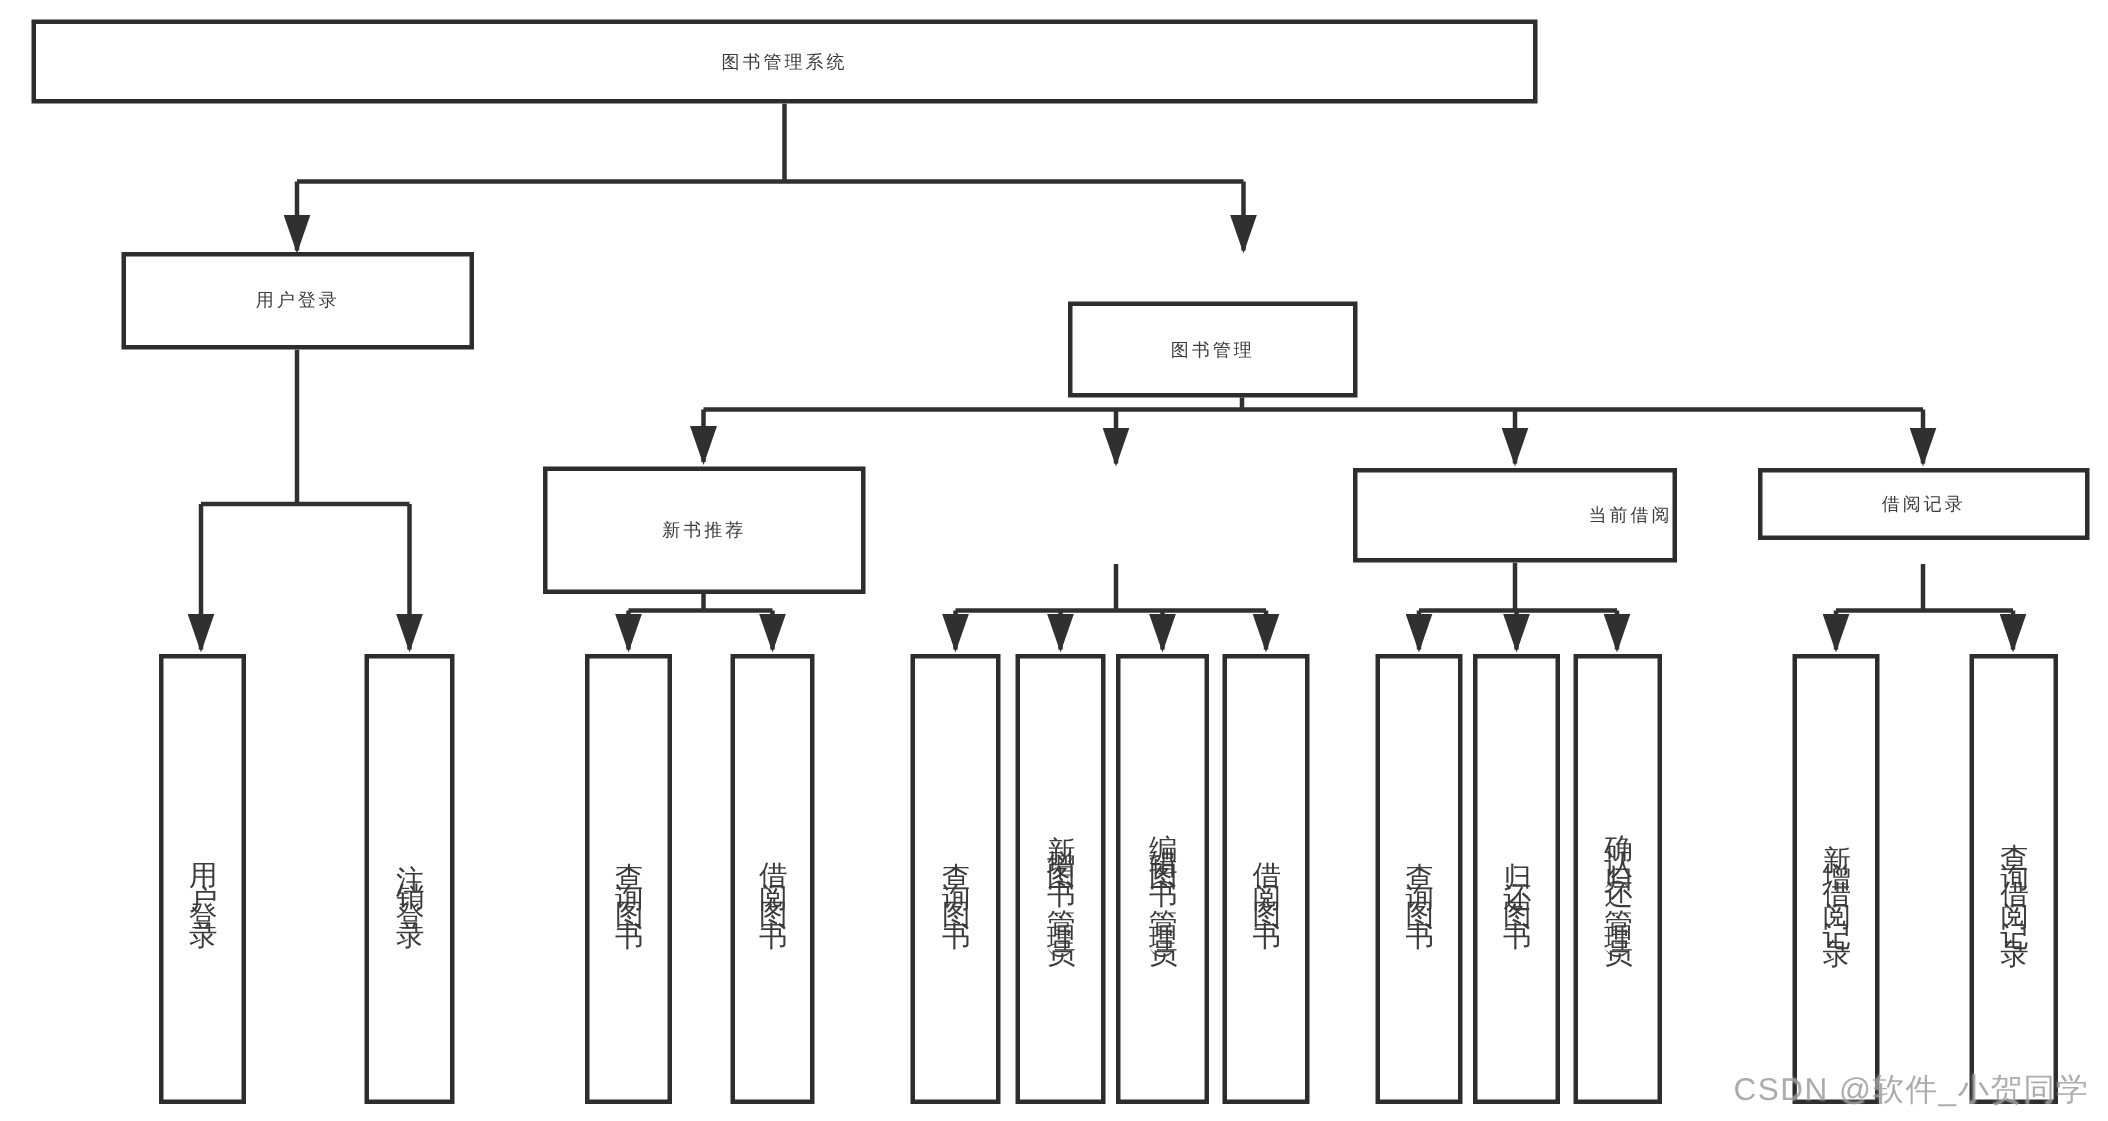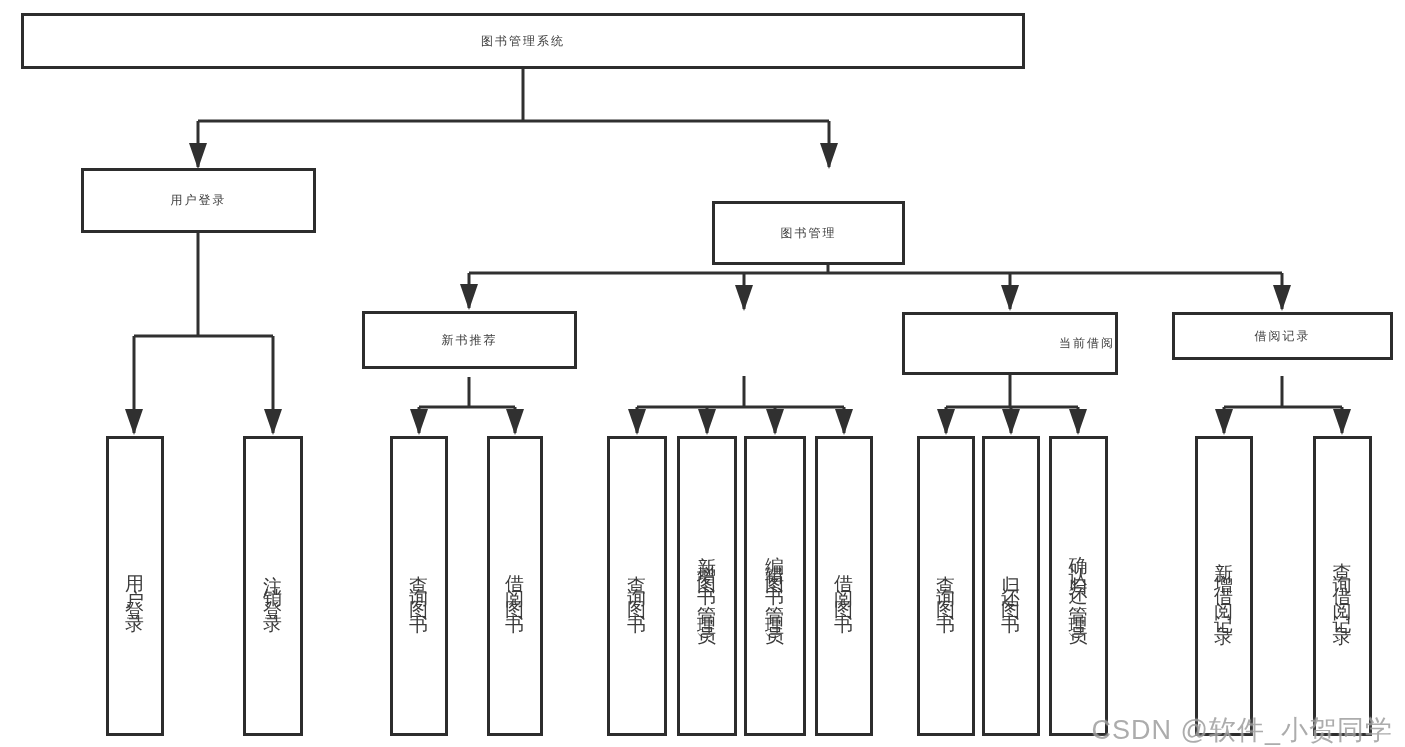--- a/index.html
+++ b/index.html
@@ -19,21 +19,21 @@
     color:var(--text,#3b3b3b);
   }
   .hbox span { font-size:12px; letter-spacing:2px; white-space:nowrap; }
   .vbox span {
     writing-mode:vertical-rl; text-orientation:mixed;
     font-size:19px; letter-spacing:13px; line-height:1;
   }
   .tight span { letter-spacing:10px; }
   .watermark {
     position:absolute; top:712px; right:12px;
-    font-size:27px; letter-spacing:1px;
+    font-size:21px; letter-spacing:1px;
     color:var(--watermark,#9e9e9e); opacity:.85; z-index:5;
     text-shadow:0 0 2px #ffffff;
   }
 </style>
 </head>
 <body>
 
 <div class="canvas">
 
   <svg class="connectors" width="1405" height="747" viewBox="0 0 1405 747">
@@ -95,21 +95,21 @@
     <span>图书管理系统</span>
   </div>
 
   <div class="box hbox" style="left:81px; top:168px; width:235px; height:65px;">
     <span>用户登录</span>
   </div>
   <div class="box hbox" style="left:712px; top:165px; width:193px; height:64px;margin-top:36px;">
     <span>图书管理</span>
   </div>
 
-  <div class="box hbox" style="left:362px; top:311px; width:215px; height:58px;">
+  <div class="box hbox" style="left:362px; top:311px; width:215px; height:85px;">
     <span>新书推荐</span>
   </div>
   <div class="box hbox" style="left:902px; top:312px; width:216px; height:63px;justify-content:flex-end;">
     <span>当前借阅</span>
   </div>
   <div class="box hbox" style="left:1172px; top:312px; width:221px; height:48px;">
     <span>借阅记录</span>
   </div>
 
   <div class="box vbox" style="left:106px; top:436px; width:58px; height:300px;">

